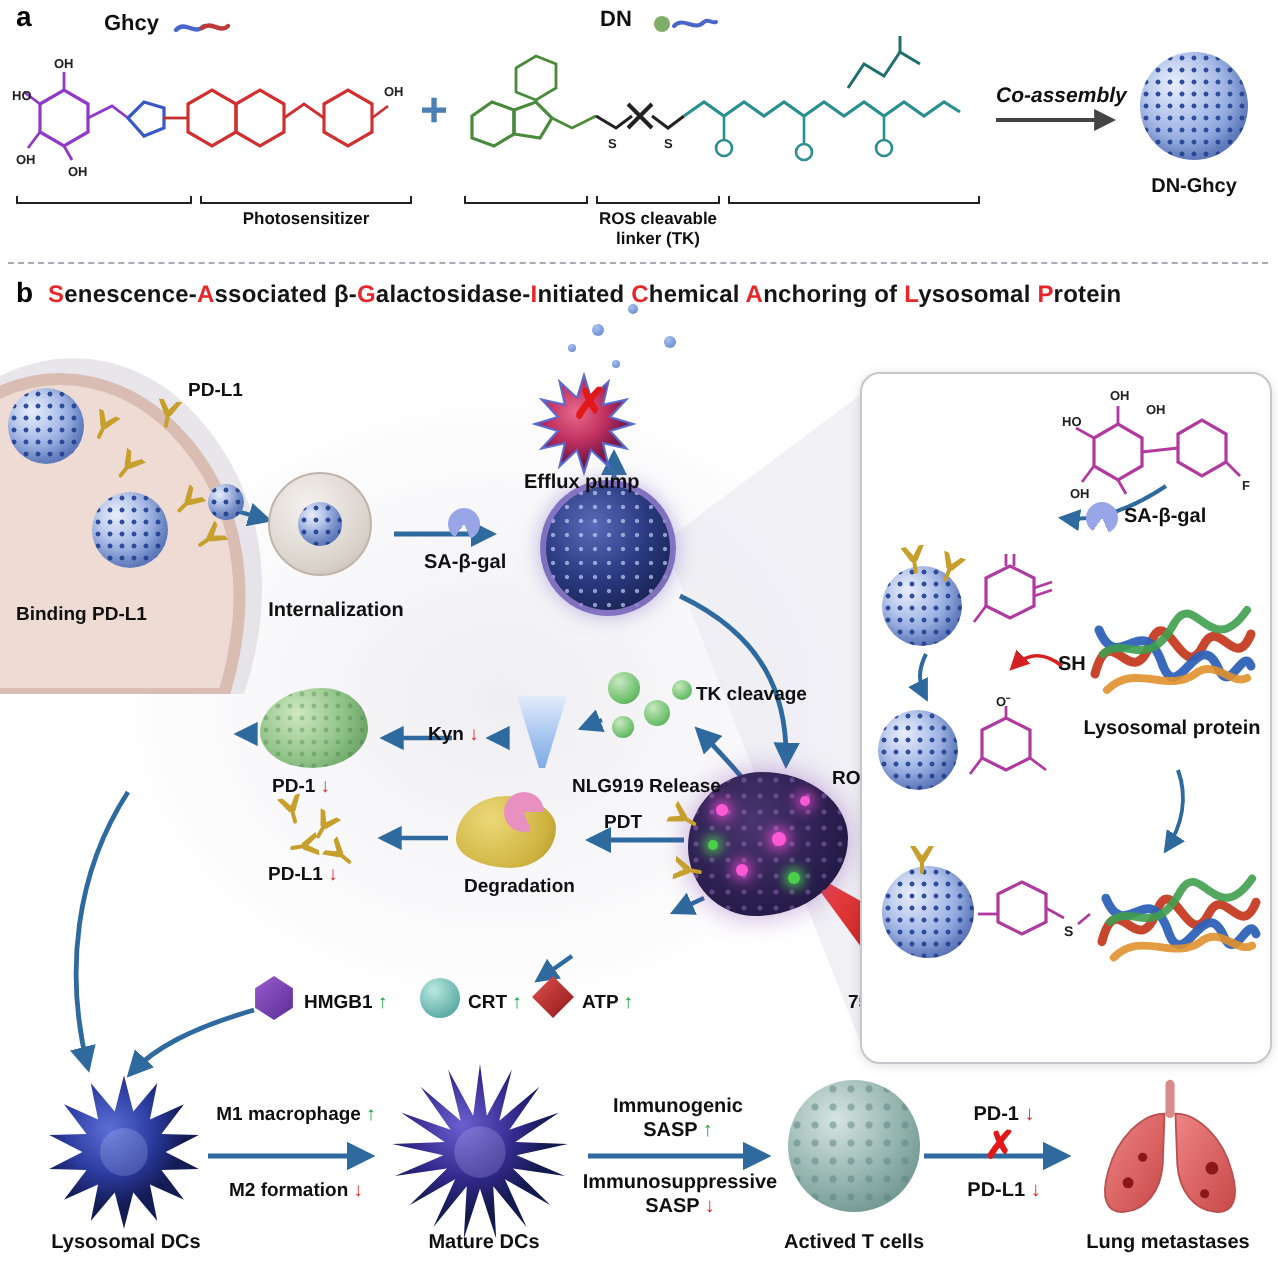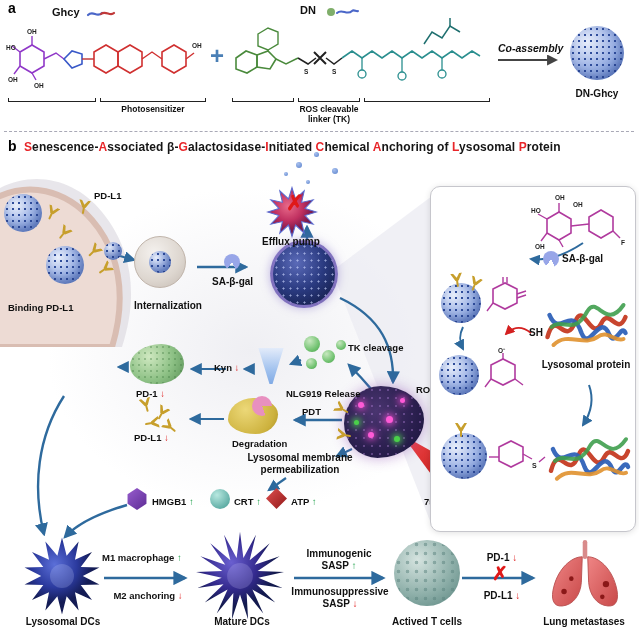--- a/index.html
+++ b/index.html
@@ -226,24 +226,20 @@
   <div class="abs yblob" style="left:228px;top:398px;width:50px;height:36px;z-index:4"></div>
   <div class="abs pacpink" style="left:252px;top:396px;width:20px;height:20px;z-index:4"></div>
   <span class="abs sl" style="left:232px;top:438px;z-index:5">Degradation</span>
 
   <i class="abs yr" style="left:140px;top:398px;transform:rotate(-15deg);z-index:4"></i>
   <i class="abs yr" style="left:156px;top:406px;transform:rotate(30deg);z-index:4"></i>
   <i class="abs yr" style="left:146px;top:416px;transform:rotate(80deg);z-index:4"></i>
   <i class="abs yr" style="left:164px;top:420px;transform:rotate(-50deg);z-index:4"></i>
   <div class="abs sl" style="left:134px;top:432px;z-index:5"><span>PD-L1</span> <span class="down">↓</span></div>
 
-  <div class="abs lbl" style="left:240px;top:452px;width:120px;font-weight:600;z-index:5">
-    <div>Lysosomal membrane</div>
-      <div>permeabilization</div>
-  </div>
 
   <div class="abs" style="left:402px;top:430px;width:56px;height:58px;background:linear-gradient(135deg,rgba(255,70,70,.95),#b01010);clip-path:polygon(0 8%,100% 62%,70% 100%);z-index:2"></div>
   <div class="abs" style="left:448px;top:482px;width:26px;height:11px;background:linear-gradient(#5a0808,#8a1212);border-radius:2px;transform:rotate(-38deg);z-index:4"></div>
   <span class="abs sl" style="left:424px;top:496px;z-index:5">750 nm</span>
 
   <div class="abs" style="left:126px;top:488px;width:22px;height:22px;background:linear-gradient(135deg,#9a5fd0,#5a2a92);clip-path:polygon(50% 0,93% 28%,93% 72%,50% 100%,7% 72%,7% 28%);z-index:4"></div>
   <div class="abs sl" style="left:152px;top:496px;z-index:5"><span>HMGB1</span> <span class="up">↑</span></div>
   <div class="abs" style="left:210px;top:489px;width:20px;height:20px;border-radius:50%;background:radial-gradient(circle at 35% 30%,#b8e8e0,#3f9890);z-index:4"></div>
   <div class="abs sl" style="left:234px;top:496px;z-index:5"><span>CRT</span> <span class="up">↑</span></div>
   <div class="abs" style="left:266px;top:488px;width:21px;height:21px;background:linear-gradient(135deg,#e05050,#901818);clip-path:polygon(50% 0,100% 50%,50% 100%,0 50%);z-index:4"></div>
@@ -255,22 +251,22 @@
           <stop offset="0%" stop-color="#5b6fd8"></stop>
           <stop offset="60%" stop-color="#2b3a9e"></stop>
           <stop offset="100%" stop-color="#141c55"></stop>
         </radialGradient>
       </defs>
     <polygon points="50.0,2.0 55.8,24.7 70.8,6.8 66.2,29.7 87.5,20.1 73.4,38.7 96.8,39.3 76.0,50.0 96.8,60.7 73.4,61.3 87.5,79.9 66.2,70.3 70.8,93.2 55.8,75.3 50.0,98.0 44.2,75.3 29.2,93.2 33.8,70.3 12.5,79.9 26.6,61.3 3.2,60.7 24.0,50.0 3.2,39.3 26.6,38.7 12.5,20.1 33.8,29.7 29.2,6.8 44.2,24.7" fill="url(#dcg1)"></polygon>
     <circle cx="50" cy="50" r="15" fill="rgba(200,210,250,.22)"></circle>
   </svg>
   <div class="abs lbl" style="left:18px;top:616px;width:90px;z-index:5">Lysosomal DCs</div>
 
-  <div class="abs sl" style="left:102px;top:552px;width:92px;text-align:left;z-index:5"><span>M1 macrophage</span> <span class="up">↑</span></div>
-  <div class="abs sl" style="left:102px;top:590px;width:92px;text-align:center;z-index:5"><span>M2 anchoring</span> <span class="down">↓</span></div>
+  <div class="abs sl" style="left:102px;top:552px;width:92px;text-align:center;z-index:5"><span>M1 macrophage</span> <span class="up">↑</span></div>
+  <div class="abs sl" style="left:102px;top:590px;width:92px;text-align:center;z-index:5"><span>M2 formation</span> <span class="down">↓</span></div>
 
   <svg class="abs" style="left:192px;top:530px;z-index:4" width="96" height="92" viewBox="0 0 100 100">
     <defs>
         <radialGradient id="dcg2" cx="40%" cy="35%">
           <stop offset="0%" stop-color="#6a5fd0"></stop>
           <stop offset="60%" stop-color="#342a8e"></stop>
           <stop offset="100%" stop-color="#131a4e"></stop>
         </radialGradient>
       </defs>
     <polygon points="50.0,2.0 53.7,30.3 67.3,5.2 60.5,33.0 82.3,14.5 66.0,37.9 93.0,28.6 69.2,44.5 97.8,45.6 69.9,51.8 96.2,63.1 67.9,58.9 88.3,78.9 63.5,64.8 75.3,90.8 57.2,68.6 58.8,97.2 50.0,70.0 41.2,97.2 42.8,68.6 24.7,90.8 36.5,64.8 11.7,78.9 32.1,58.9 3.8,63.1 30.1,51.8 2.2,45.6 30.8,44.5 7.0,28.6 34.0,37.9 17.7,14.5 39.5,33.0 32.7,5.2 46.3,30.3" fill="url(#dcg2)"></polygon>

